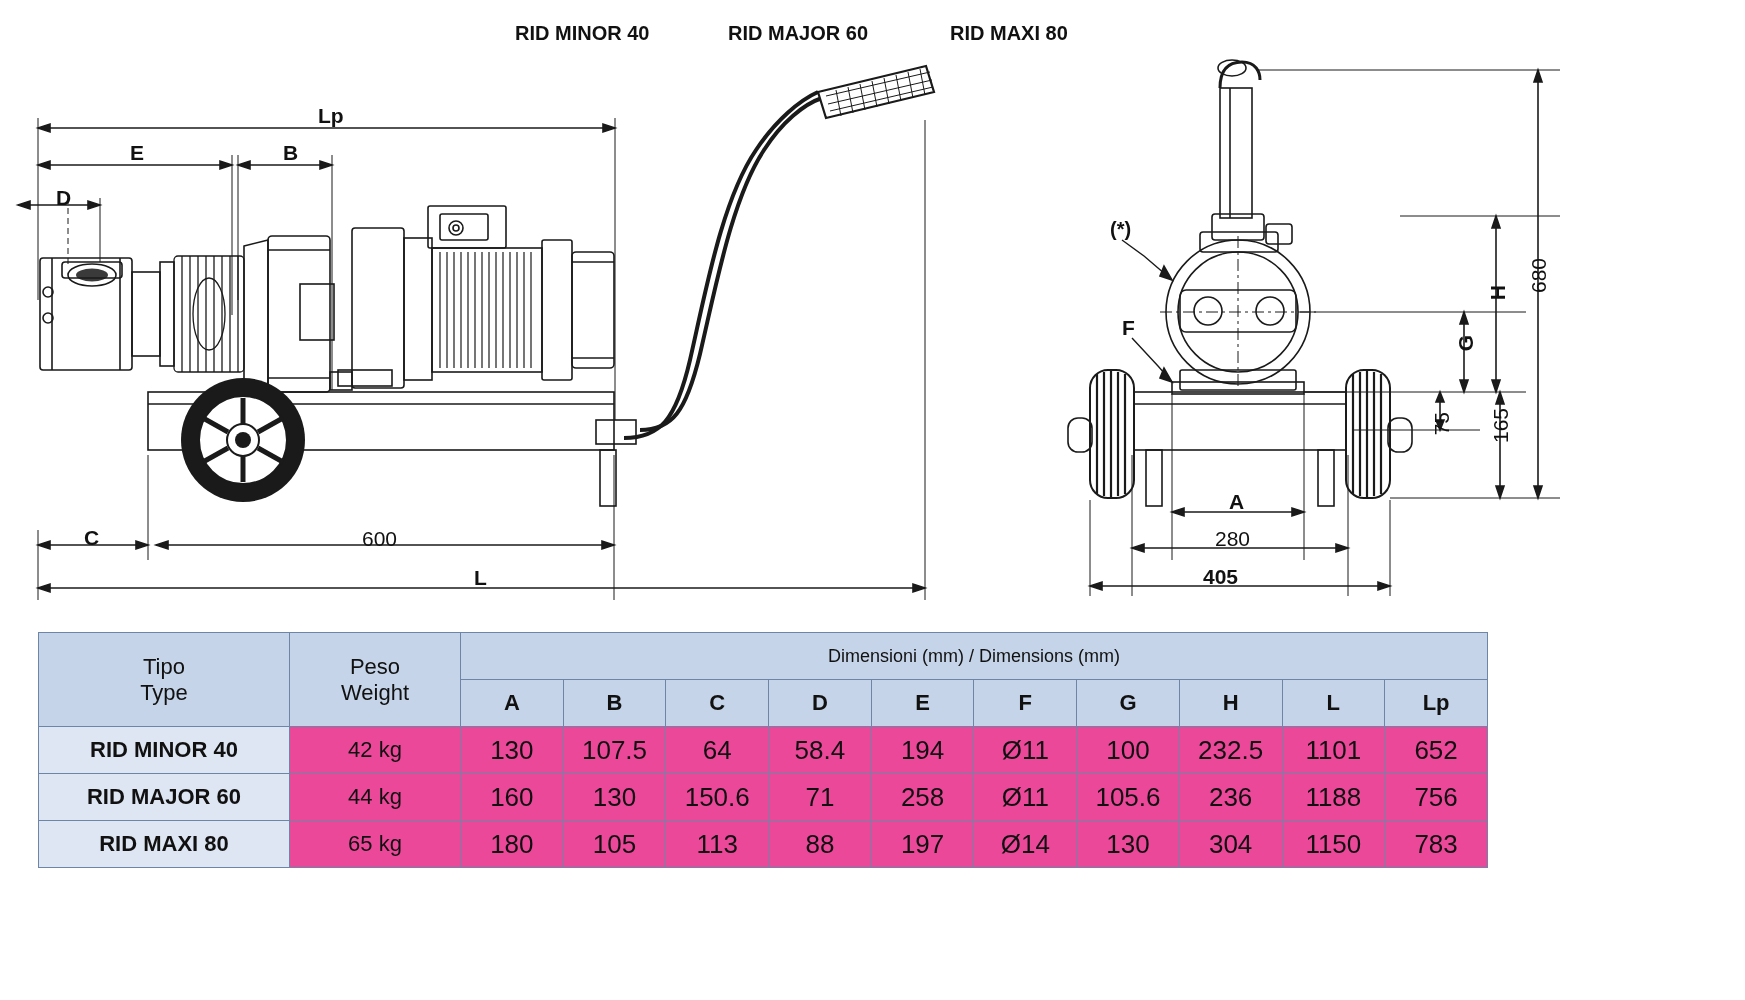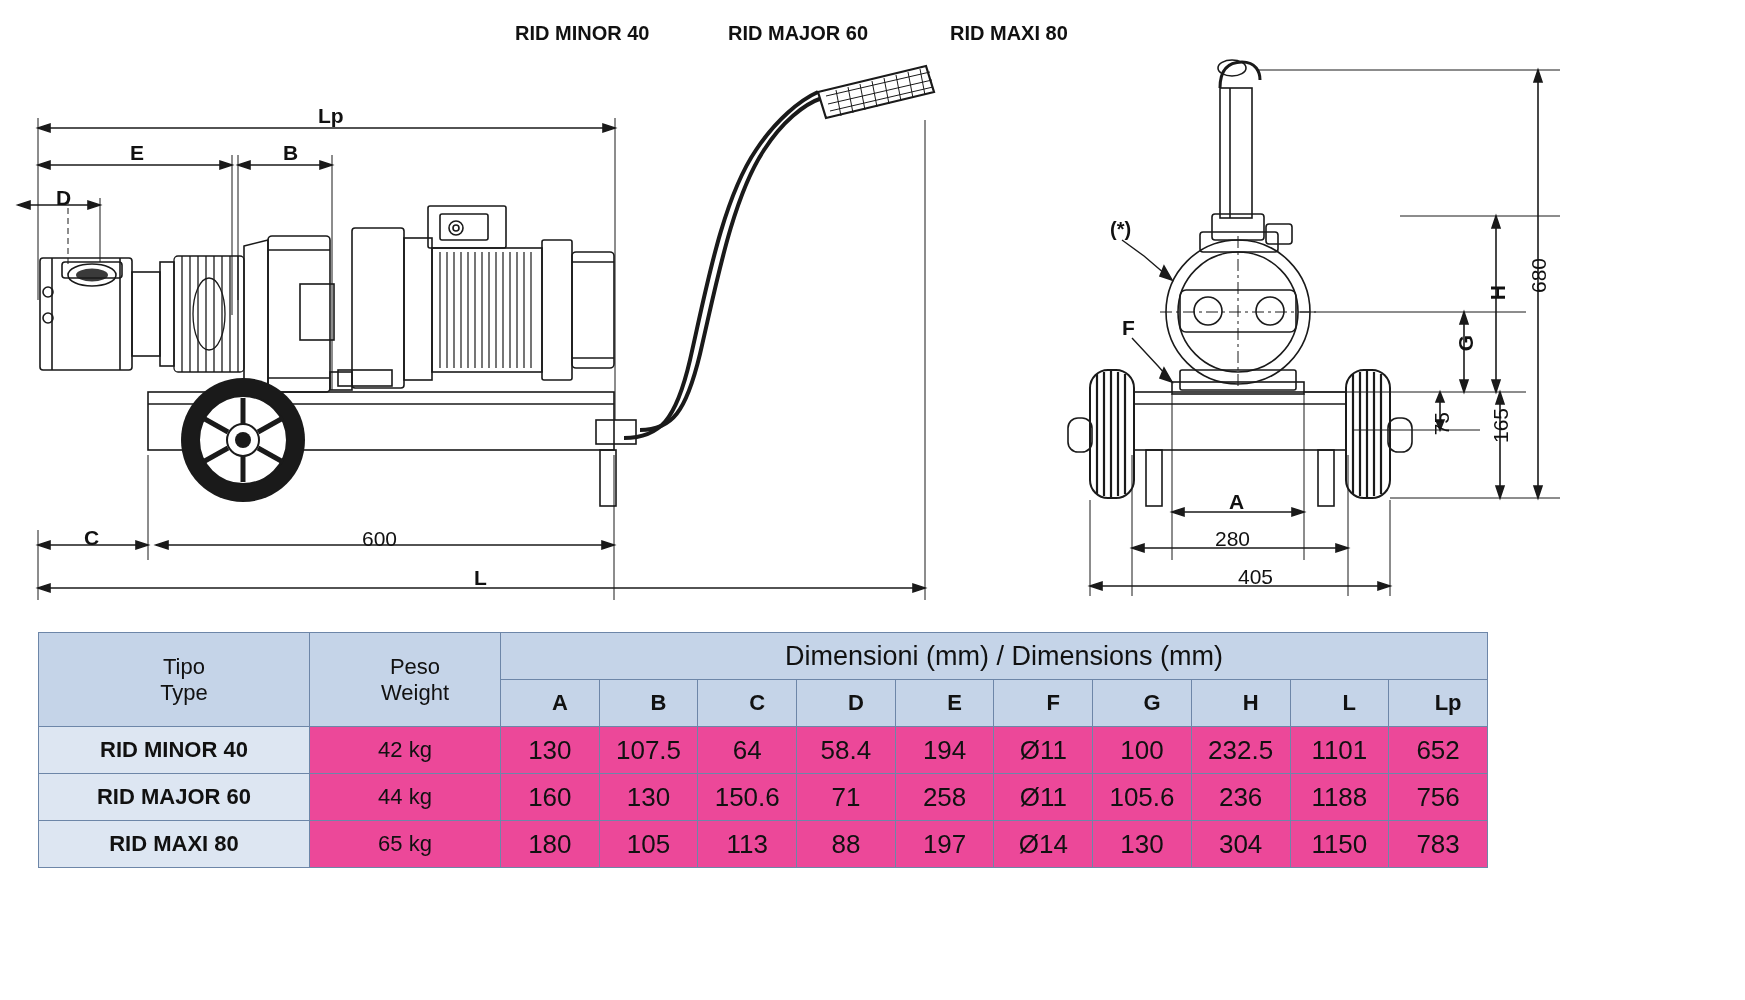--- a/index.html
+++ b/index.html
@@ -8,24 +8,24 @@
   .dim{position:absolute;font-size:21px;color:#111;white-space:nowrap;}
   .dimb{position:absolute;font-size:21px;font-weight:bold;color:#111;white-space:nowrap;}
   .vert{writing-mode:vertical-rl;transform:rotate(180deg);}
   .titles{position:absolute;top:22px;left:0;width:1745px;}
   .titles span{position:absolute;font-weight:bold;font-size:20px;color:#111;white-space:nowrap;}
 
   
   .tbl-wrap{position:absolute;left:38px;top:632px;width:1450px;}
   table{border-collapse:collapse;width:1450px;table-layout:fixed;}
   th,td{border:1px solid #6d86a8;text-align:center;font-size:26px;padding:0;height:46px;color:#111;}
-  thead th{background:#c5d4e8;font-weight:normal;padding-left:20px;}
+  thead th{background:#c5d4e8;font-weight:normal;}
   .th-type{width:250px;font-size:22px;line-height:1.18;}
   .th-weight{width:170px;font-size:22px;line-height:1.18;}
-  .th-dims{font-size:27px;text-align:center;}
+  .th-dims{font-size:18px;text-align:center;}
   .th-sub{font-weight:bold;font-size:22px;background:#c5d4e8;}
   tbody td{background:#ec4899;}
   tbody td.rowhdr{background:#dde6f2;font-weight:bold;font-size:22px;}
   tbody td.weight{font-size:22px;}
 </style>
 </head>
 <body>
 
 <div class="canvas">
 
@@ -286,21 +286,21 @@
       <line x1="440" y1="392" x2="440" y2="498"></line>
       <polygon points="440,392 436,404 444,404" fill="#1a1a1a"></polygon>
       <polygon points="440,498 436,486 444,486" fill="#1a1a1a"></polygon>
     </g>
   </svg>
 
   <div class="dimb" style="left:1110px;top:218px;font-size:20px;">(*)</div>
   <div class="dimb" style="left:1122px;top:316px;">F</div>
   <div class="dimb" style="left:1229px;top:490px;">A</div>
   <div class="dim" style="left:1215px;top:527px;text-align:center;">280</div>
-  <div class="dim" style="left:1238px;top:565px;">405</div>
+  <div class="dim" style="left:1203px;top:565px;font-weight:bold;">405</div>
   <div class="dim vert" style="left:1527px;top:258px;">680</div>
   <div class="dimb vert" style="left:1486px;top:285px;">H</div>
   <div class="dimb vert" style="left:1454px;top:335px;">G</div>
   <div class="dim vert" style="left:1430px;top:412px;">75</div>
   <div class="dim vert" style="left:1489px;top:408px;">165</div>
 
   <div class="tbl-wrap">
     <table>
       <thead>
         <tr>

